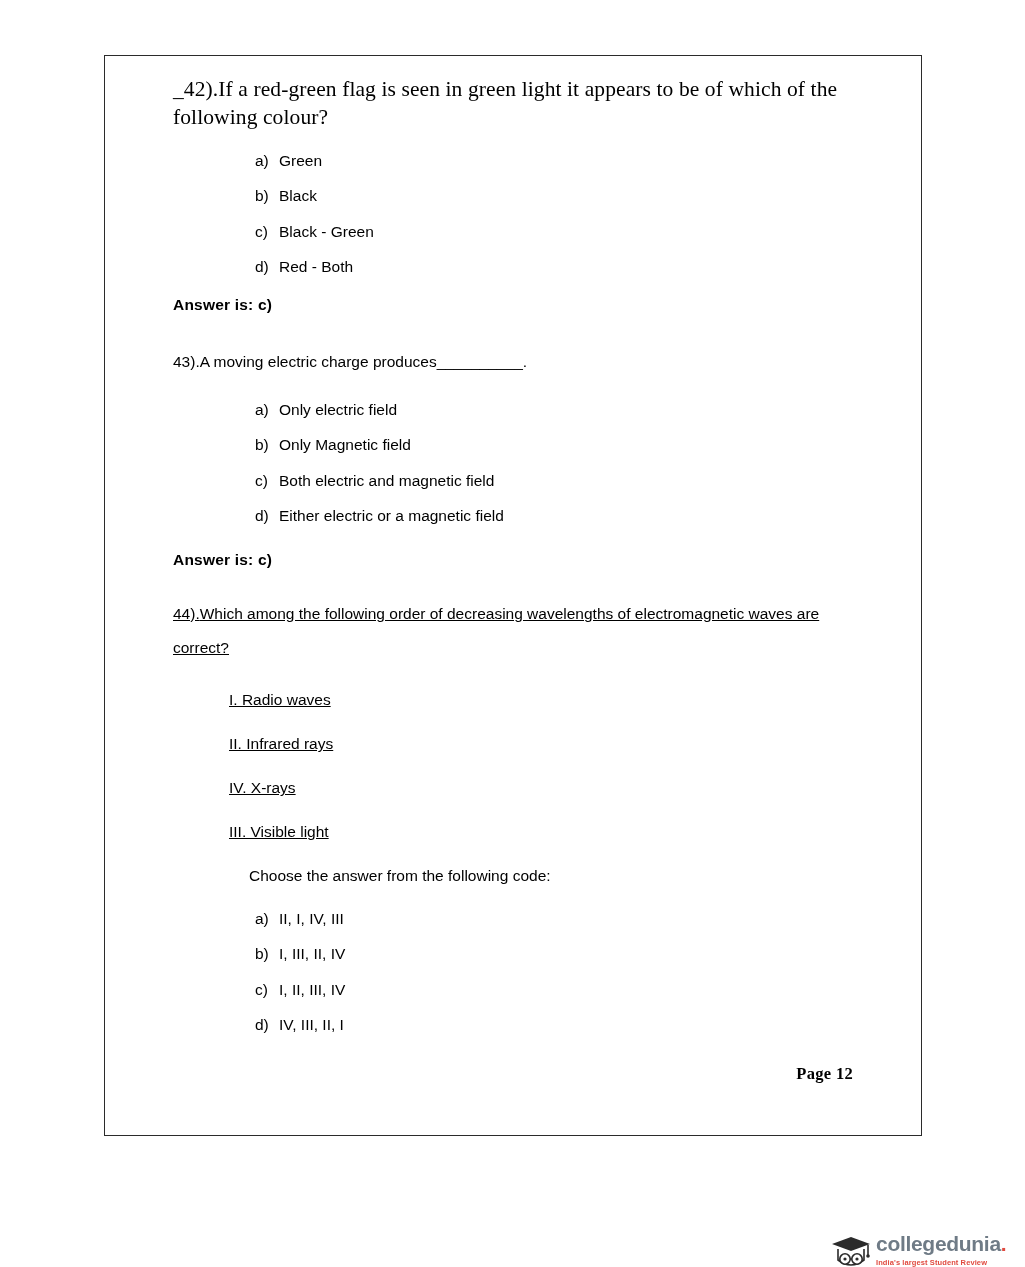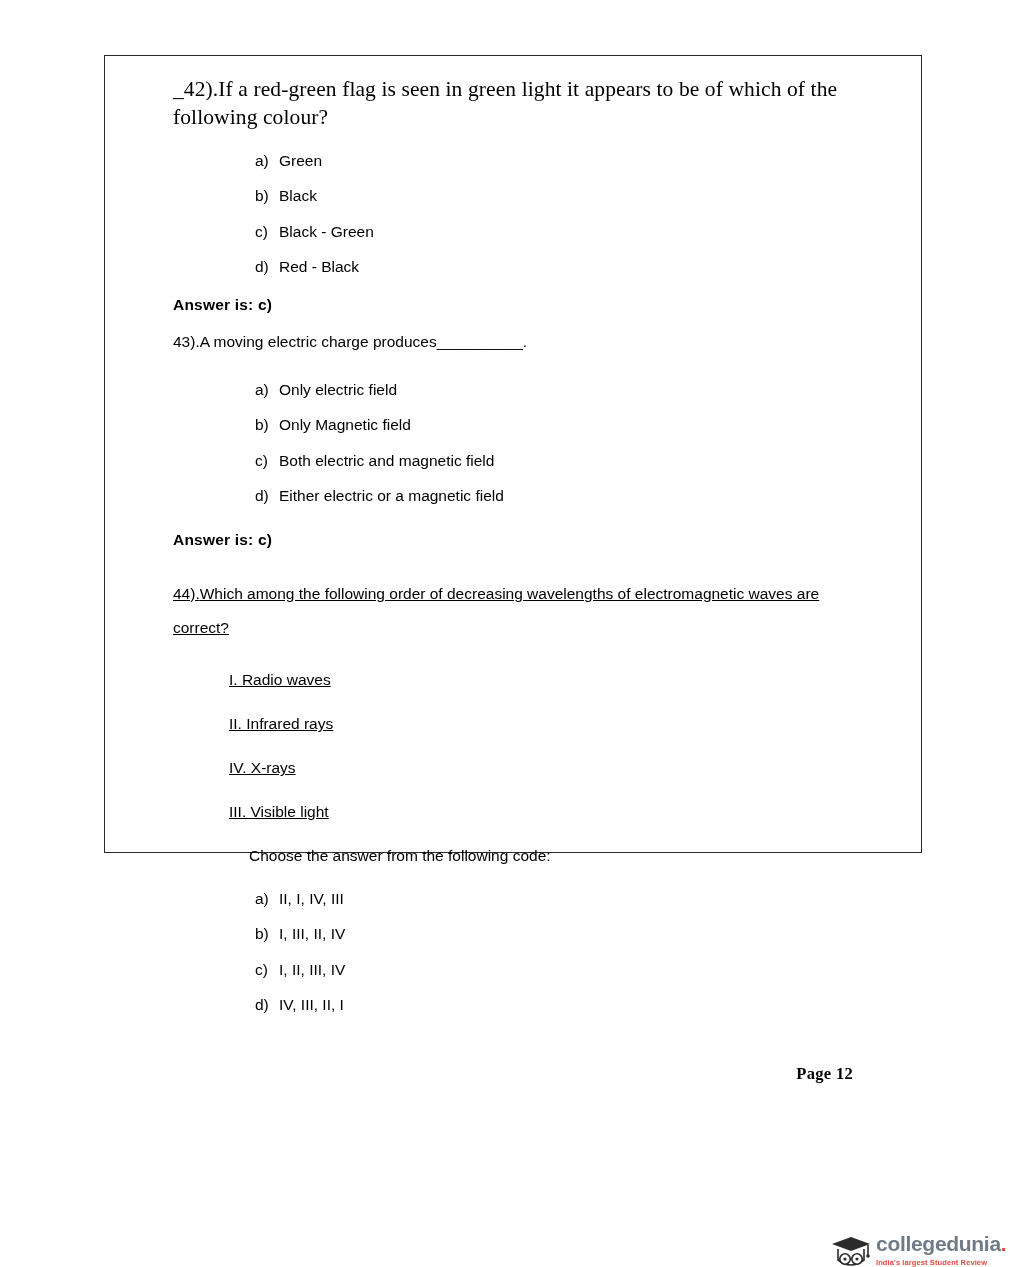--- a/index.html
+++ b/index.html
@@ -13,21 +13,21 @@
     position: relative;
     font-family: "Liberation Sans", sans-serif;
     color: #000000;
     overflow: hidden;
   }
   .page-frame {
     position: absolute;
     left: 104px;
     top: 55px;
     width: 818px;
-    height: 798px;
+    height: 1081px;
     border: 1px solid #2b2b2b;
     box-sizing: border-box;
     background: #ffffff;
   }
   .page-inner {
     position: absolute;
     left: 68px;
     top: 16px;
     width: 700px;
   }
@@ -78,21 +78,21 @@
   }
   .roman-item {
     font-family: "Liberation Sans", sans-serif;
     font-size: 15.5px;
     margin: 0;
   }
   .blk-q42 { margin-top: 4px; }
   .blk-opts42 { margin-top: 18px; margin-left: 82px; }
   .blk-opts42 .option-row { margin-bottom: 12px; }
   .blk-ans42 { margin-top: 18px; margin-left: 0px; }
-  .blk-q43 { margin-top: 16px; }
+  .blk-q43 { margin-top: 36px; }
   .blk-opts43 { margin-top: 24px; margin-left: 82px; }
   .blk-opts43 .option-row { margin-bottom: 12px; }
   .blk-ans43 { margin-top: 24px; }
   .blk-q44 { margin-top: 28px; text-decoration: underline; }
   .blk-roman { margin-top: 26px; margin-left: 56px; text-decoration: underline; }
   .blk-roman .roman-item { margin-bottom: 26px; }
   .blk-choose { margin-top: 0px; margin-left: 76px; }
   .blk-opts44 { margin-top: 22px; margin-left: 82px; }
   .blk-opts44 .option-row { margin-bottom: 12px; }
   .page-number {
@@ -161,21 +161,21 @@
       <li class="option-row">
         <span class="option-letter">b)</span>
         <span class="option-text">Black</span>
       </li>
       <li class="option-row">
         <span class="option-letter">c)</span>
         <span class="option-text">Black - Green</span>
       </li>
       <li class="option-row">
         <span class="option-letter">d)</span>
-        <span class="option-text">Red - Black</span>
+        <span class="option-text">Red - Both</span>
       </li>
     </ul>
 
     <p class="answer blk-ans42">Answer is: c)</p>
 
     <div class="blk-q43">
       <p class="q-sans">
         <span>43).</span><span>A moving electric charge produces__________.</span>
       </p>
     </div>

